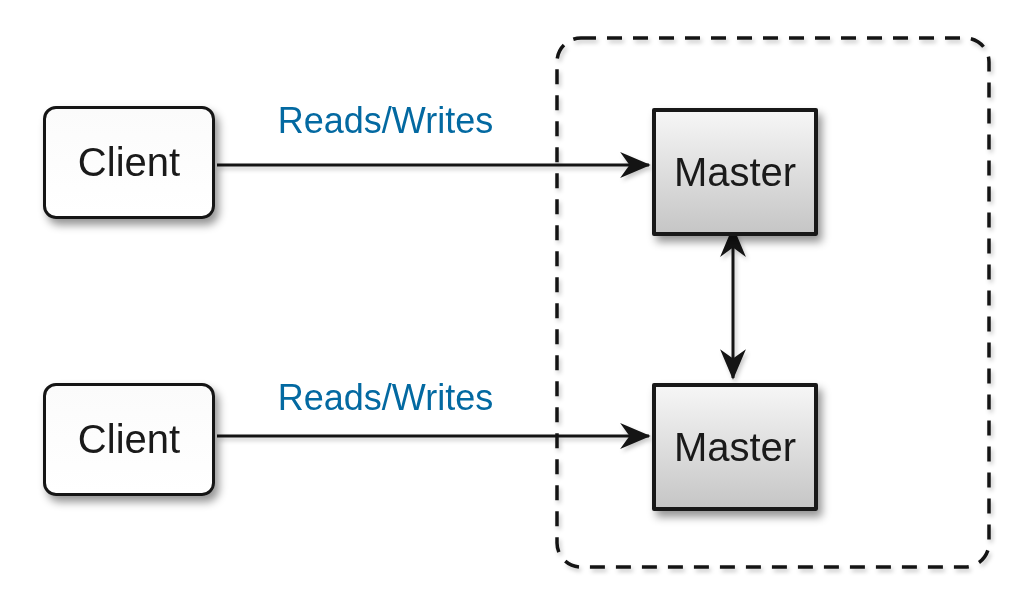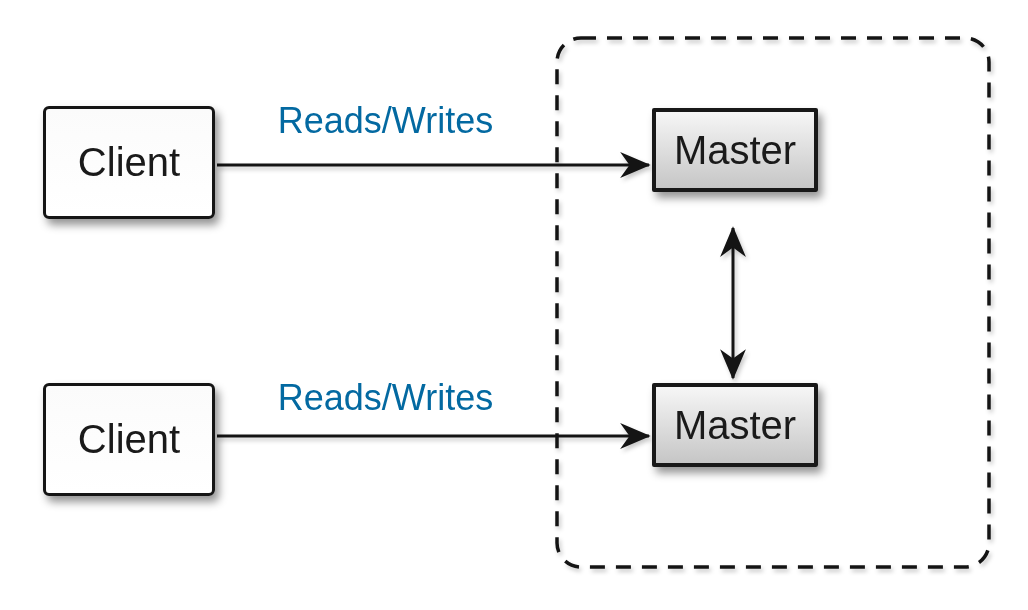--- a/index.html
+++ b/index.html
@@ -31,29 +31,29 @@
     font-size: 40px;
     color: #1a1a1a;
     box-sizing: border-box;
     box-shadow: 4px 6px 9px rgba(0,0,0,0.42);
   }
   .client {
     left: 43px;
     width: 172px;
     height: 113px;
     border: 3px solid #151515;
-    border-radius: 6px;
+    border-radius: 13px;
     background: linear-gradient(#fbfbfb, #ffffff);
   }
   .client.top    { top: 106px; }
   .client.bottom { top: 383px; }
   .master {
     left: 652px;
     width: 166px;
-    height: 84px;
+    height: 128px;
     border: 4px solid #181818;
     border-radius: 2px;
     background: linear-gradient(#f6f6f6, #c6c6c6);
   }
   .master.top    { top: 108px; }
   .master.bottom { top: 383px; }
   .edge-label {
     position: absolute;
     font-size: 36px;
     color: #0369a1;

